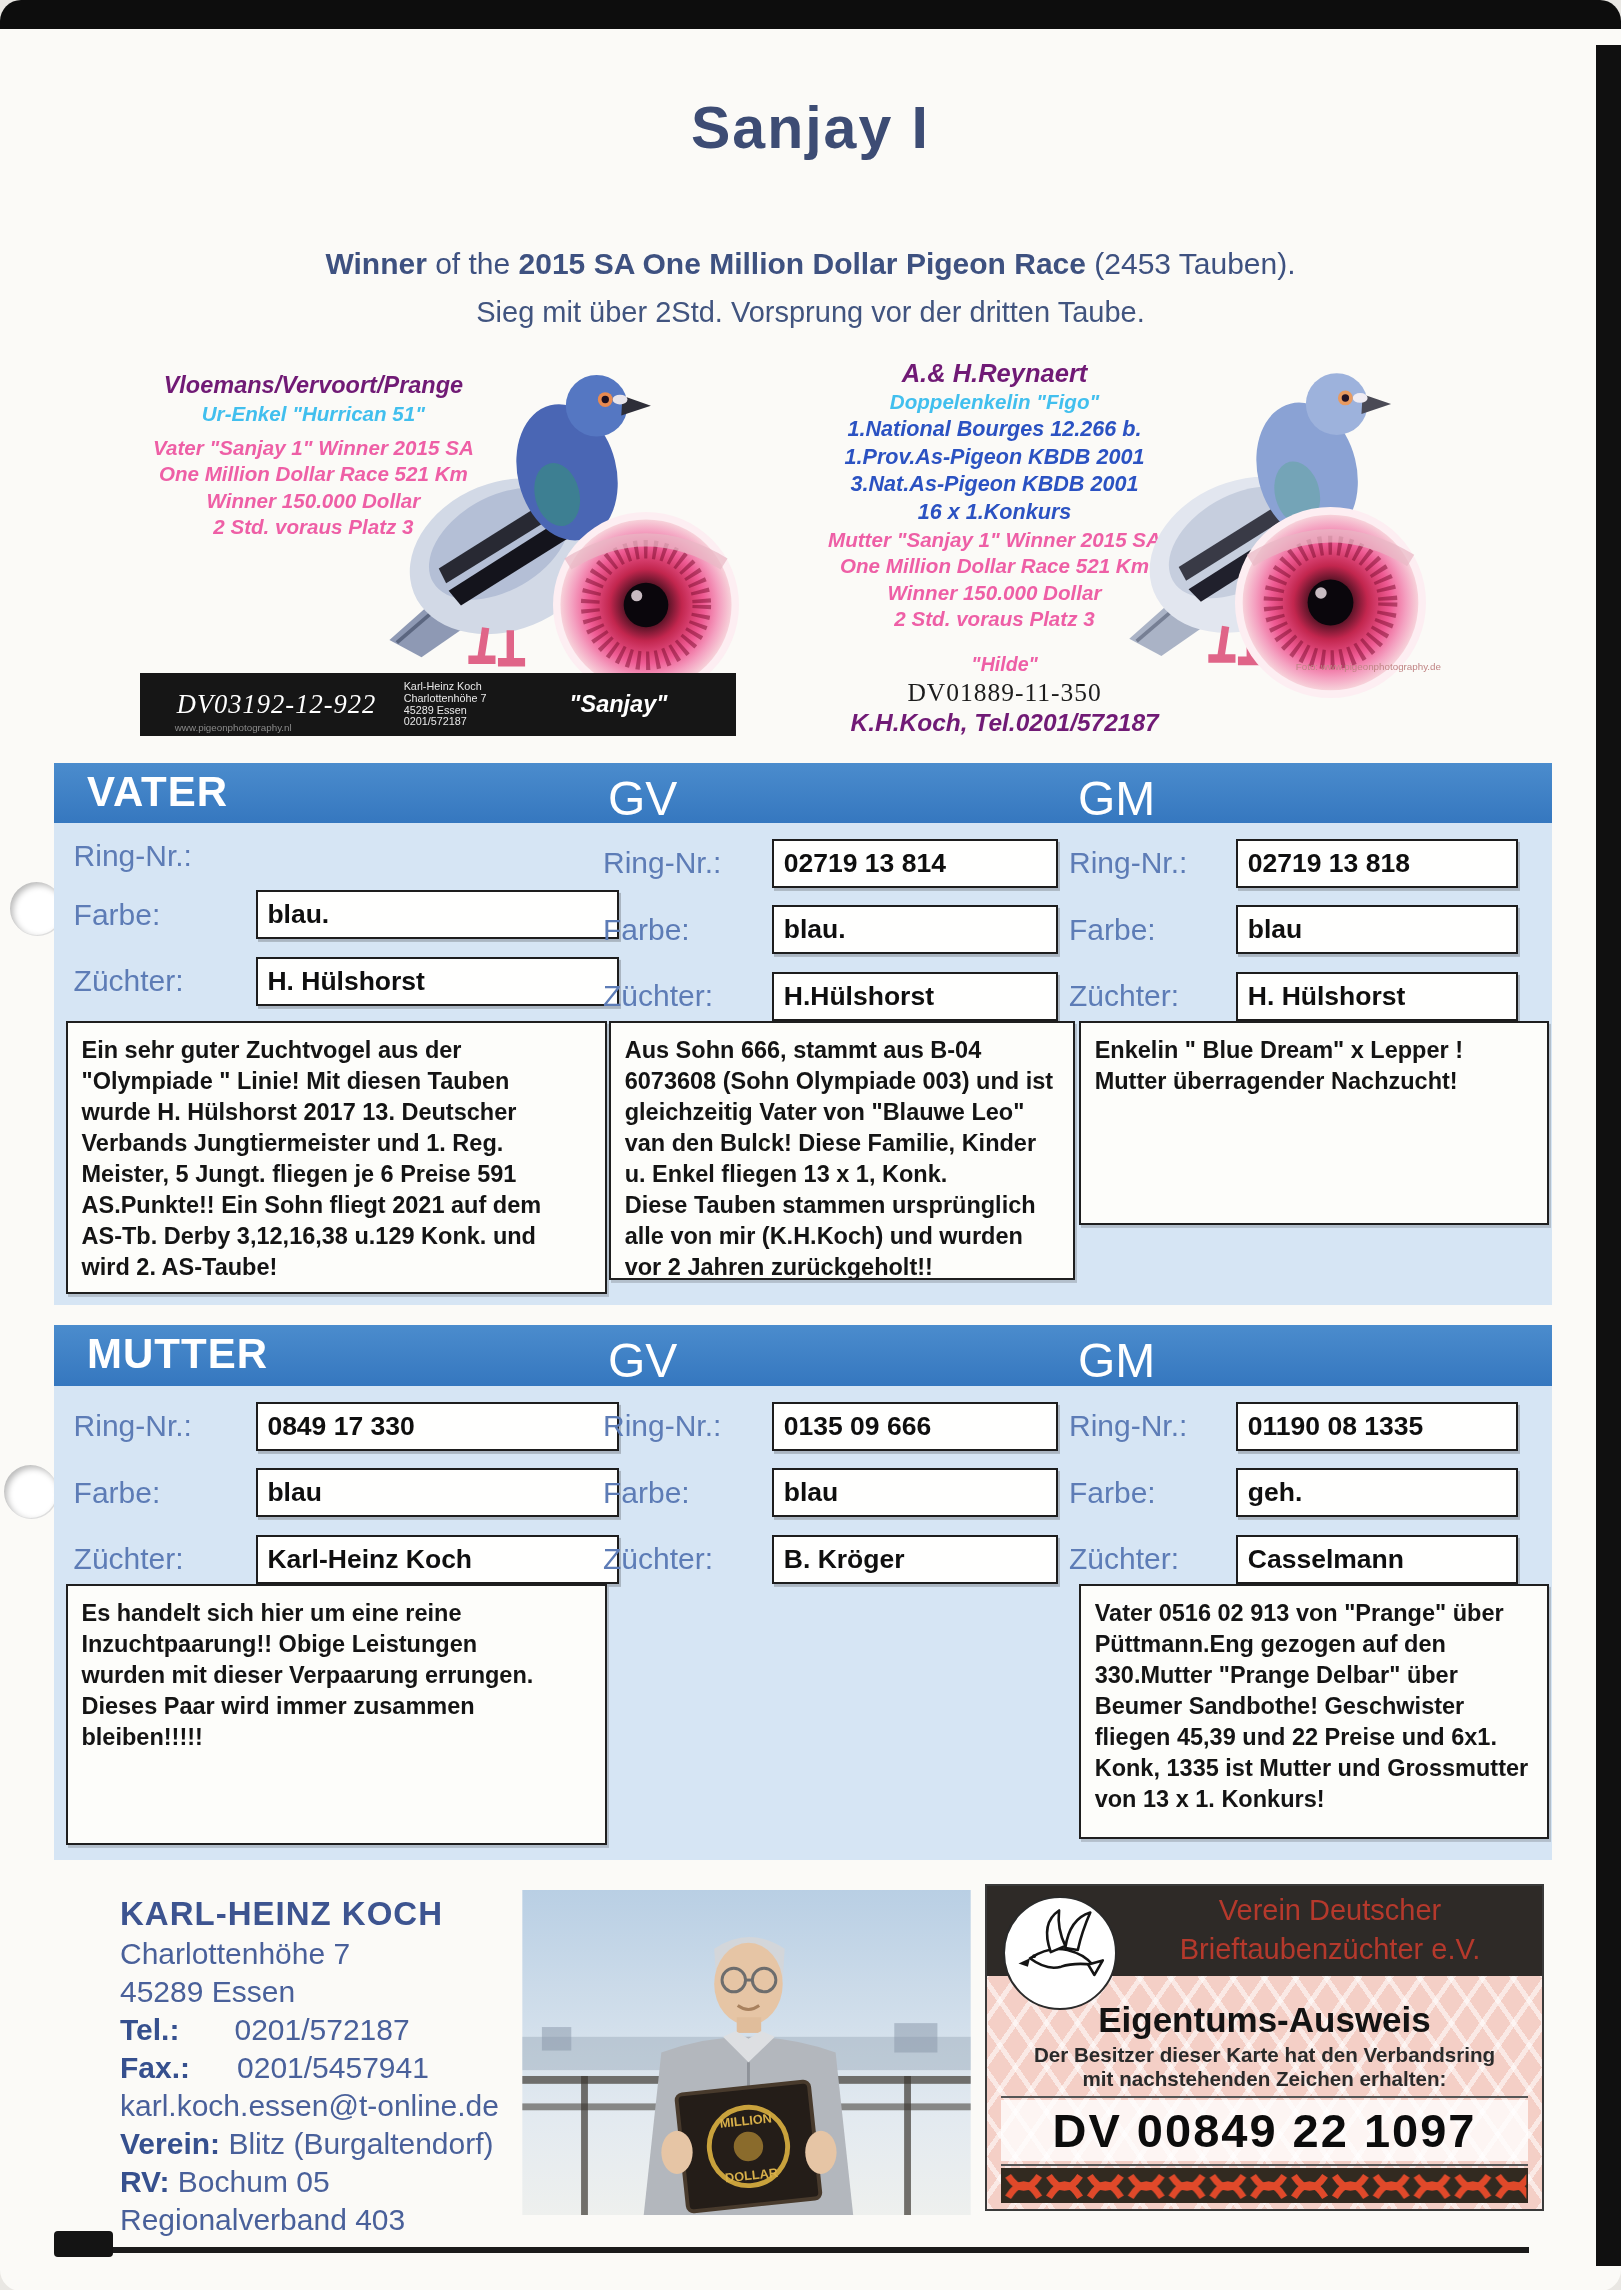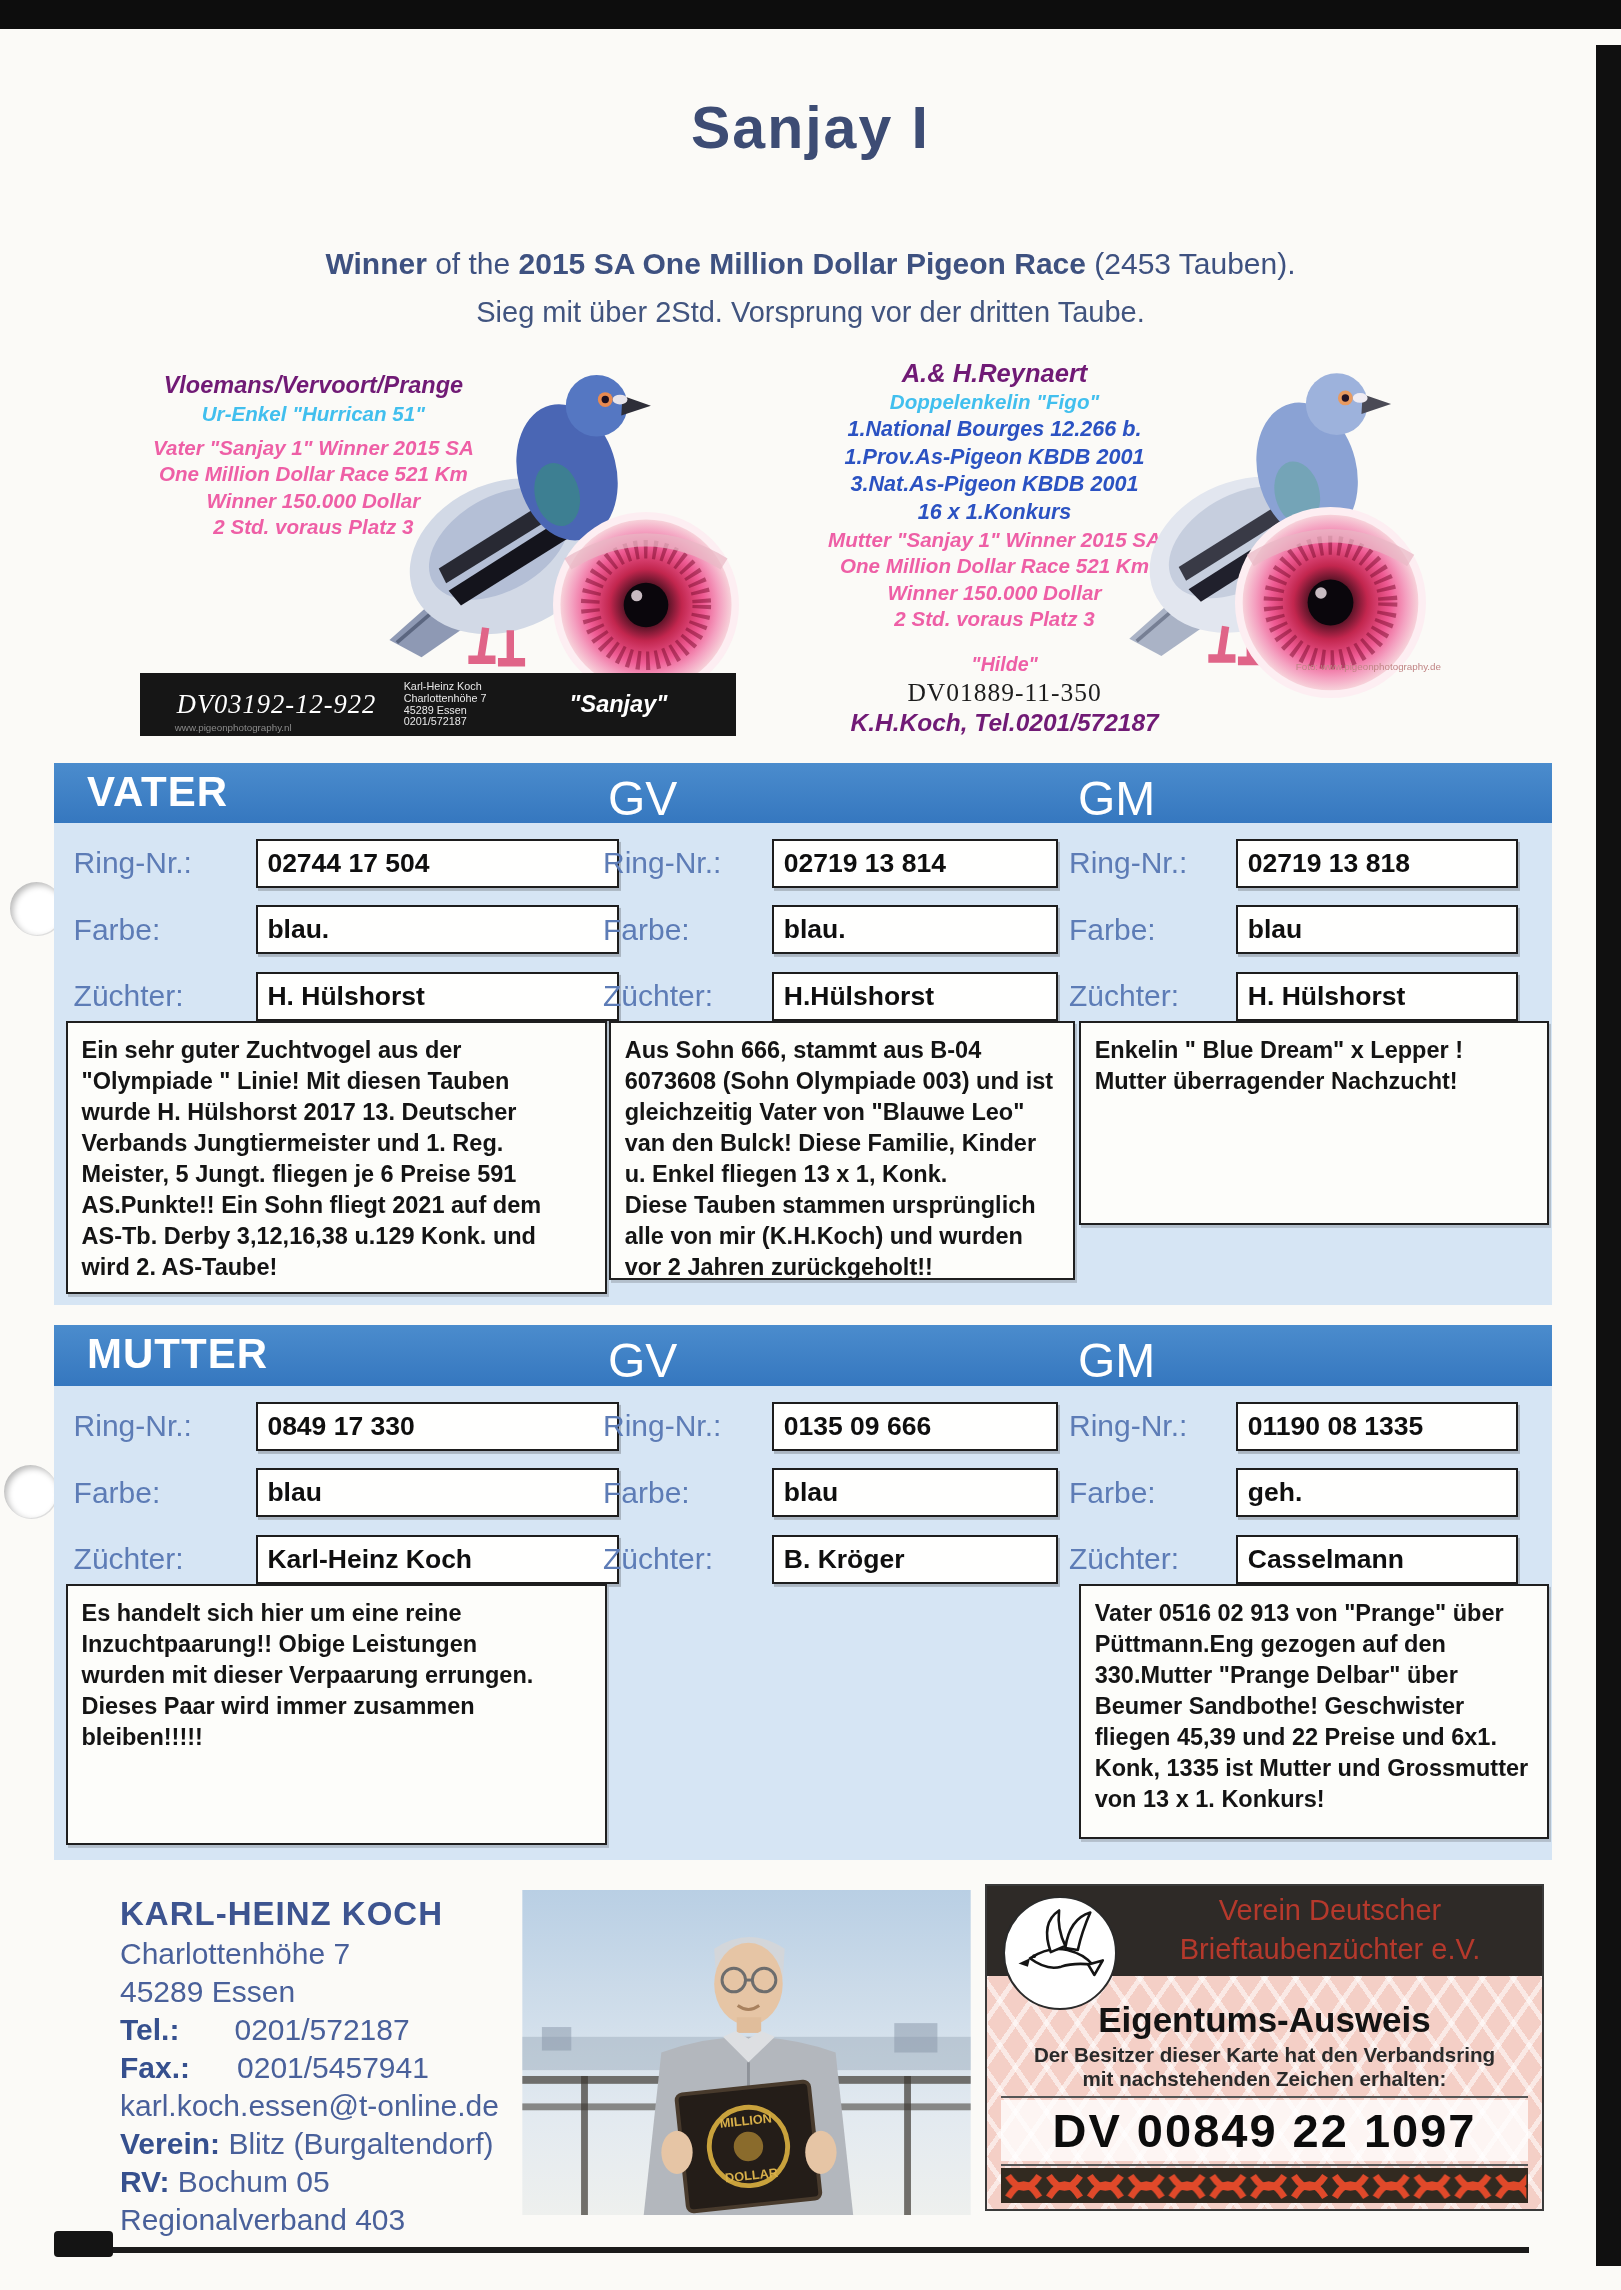--- a/index.html
+++ b/index.html
@@ -1,17 +1,17 @@
 <!DOCTYPE html>
 <html><head>
 <meta charset="utf-8">
 <style>
   html,body{margin:0;padding:0;}
   body{width:1621px;height:2291px;background:#e9e7e3;font-family:"Liberation Sans",sans-serif;position:relative;}
-  #page{position:absolute;left:0;top:0;width:1621px;height:2291px;background:#fbfaf7;overflow:hidden;}
+  #page{position:absolute;left:0;top:0;width:1621px;height:2291px;background:#fbfaf7;overflow:hidden;border-radius:21px;}
   .abs{position:absolute;}
   .b{font-weight:bold;}
 
   
   .scan-top{left:0;top:0;width:1621px;height:29px;background:#0d0d0d;}
   .scan-right{right:0;top:45px;width:25.5px;height:2221px;background:#101010;}
   .scan-bottom{left:59px;top:2247px;width:1470px;height:5.9px;background:#1b1b1b;}
   .scan-blob{left:54px;top:2231px;width:59px;height:25.5px;background:#141414;border-radius:3.9px;}
   .hole{width:53px;height:53px;border-radius:50%;background:#fff;box-shadow:inset 2.9px 2.9px 6.9px rgba(0,0,0,.28),1px 1px 0 #ddd;}
 
@@ -192,21 +192,20 @@
 
   <div class="secbar" style="top:763px;">
     <span class="t1">VATER</span>
     <span class="t2" style="left:554px;">GV</span>
     <span class="t2" style="left:1024px;">GM</span>
   </div>
   <div class="panel" style="top:823px;height:482px;">
     <div class="fcol" style="left:19.6px;width:545px;">
       <div class="frow">
           <span class="flabel" style="width:182px;">Ring-Nr.:</span>
-          <span class="fbox">02744 17 504</span>
         </div>
       <div class="frow">
           <span class="flabel" style="width:182px;">Farbe:</span>
           <span class="fbox">blau.</span>
         </div>
       <div class="frow">
           <span class="flabel" style="width:182px;">Züchter:</span>
           <span class="fbox">H. Hülshorst</span>
         </div>
     </div>

